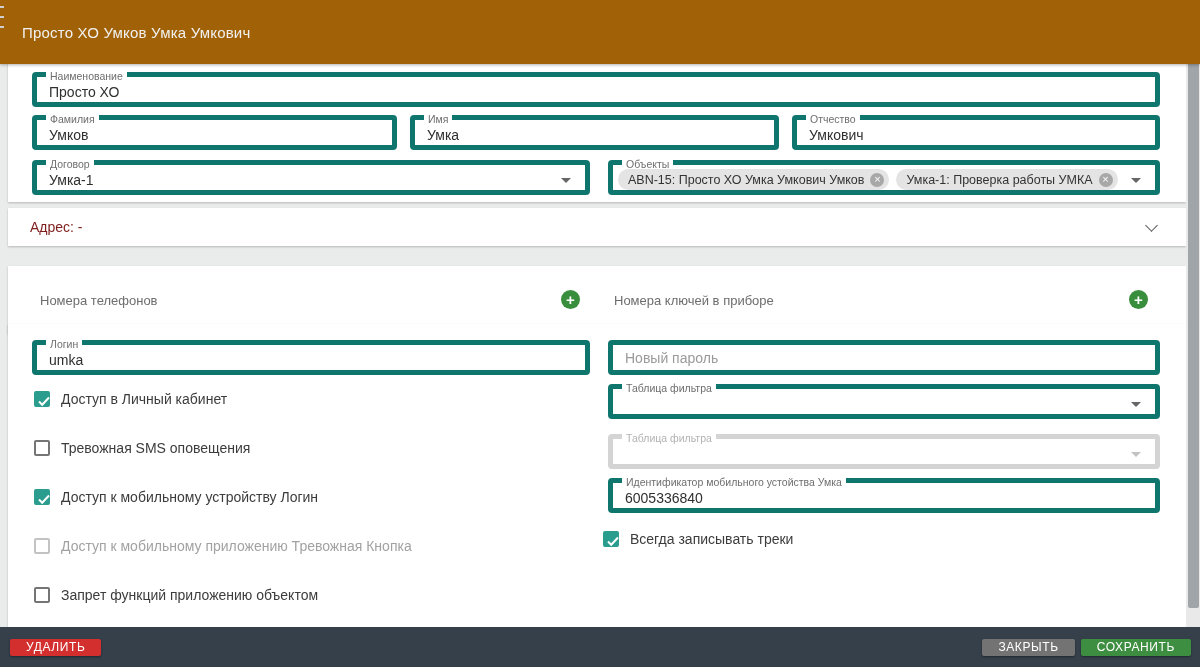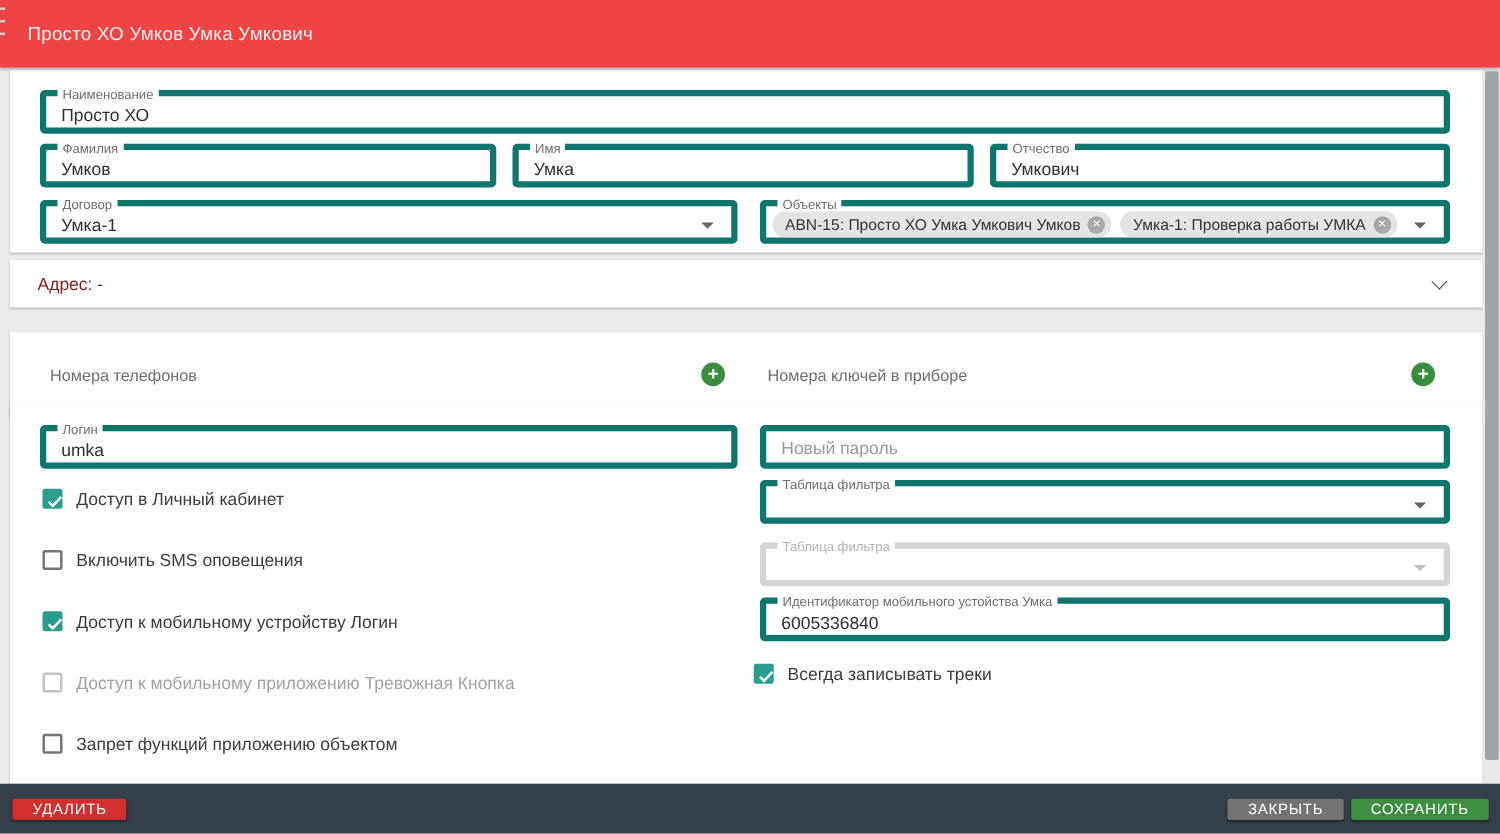--- a/index.html
+++ b/index.html
@@ -6,22 +6,22 @@
   html,body { width:1200px; height:667px; overflow:hidden; }
   body {
     font-family:"Liberation Sans", sans-serif;
     background:#eaebeb;
     position:relative;
     color:#2f2f2f;
   }
 
   
   .app-header {
-    position:absolute; left:0; top:0; width:1200px; height:54px;
-    background:#ef4444; display:flex; align-items:center;
+    position:absolute; left:0; top:0; width:1200px; height:64px;
+    background:#a16207; display:flex; align-items:center;
     box-shadow:0 1px 3px rgba(0,0,0,.3); z-index:5;
   }
   .app-header .title { color:#f1f1f1; font-size:15px; padding-left:22px; letter-spacing:.2px; }
   .hamburger { position:absolute; left:0; top:6px; width:4px; height:22px; display:flex; flex-direction:column; justify-content:space-between; }
   .hamburger span { display:block; width:4px; height:2px; background:#cfcfcf; }
 
   
   .card {
     position:absolute; left:8px; width:1178px; background:#fff;
     box-shadow:0 1px 2px rgba(0,0,0,.22);
@@ -221,21 +221,21 @@
     <div class="cb checked">
       <svg width="16" height="16" viewBox="0 0 16 16">
           <path d="M3 8.5l3.2 3.2L13 4.5" stroke="#fff" stroke-width="2" fill="none"></path>
         </svg>
     </div>
     <div class="cb-label">Доступ в Личный кабинет</div>
   </div>
 
   <div class="cb-row" style="left:26px; top:116px;">
     <div class="cb"></div>
-    <div class="cb-label">Включить SMS оповещения</div>
+    <div class="cb-label">Тревожная SMS оповещения</div>
   </div>
 
   <div class="cb-row" style="left:26px; top:165px;">
     <div class="cb checked">
       <svg width="16" height="16" viewBox="0 0 16 16">
           <path d="M3 8.5l3.2 3.2L13 4.5" stroke="#fff" stroke-width="2" fill="none"></path>
         </svg>
     </div>
     <div class="cb-label">Доступ к мобильному устройству Логин</div>
   </div>

